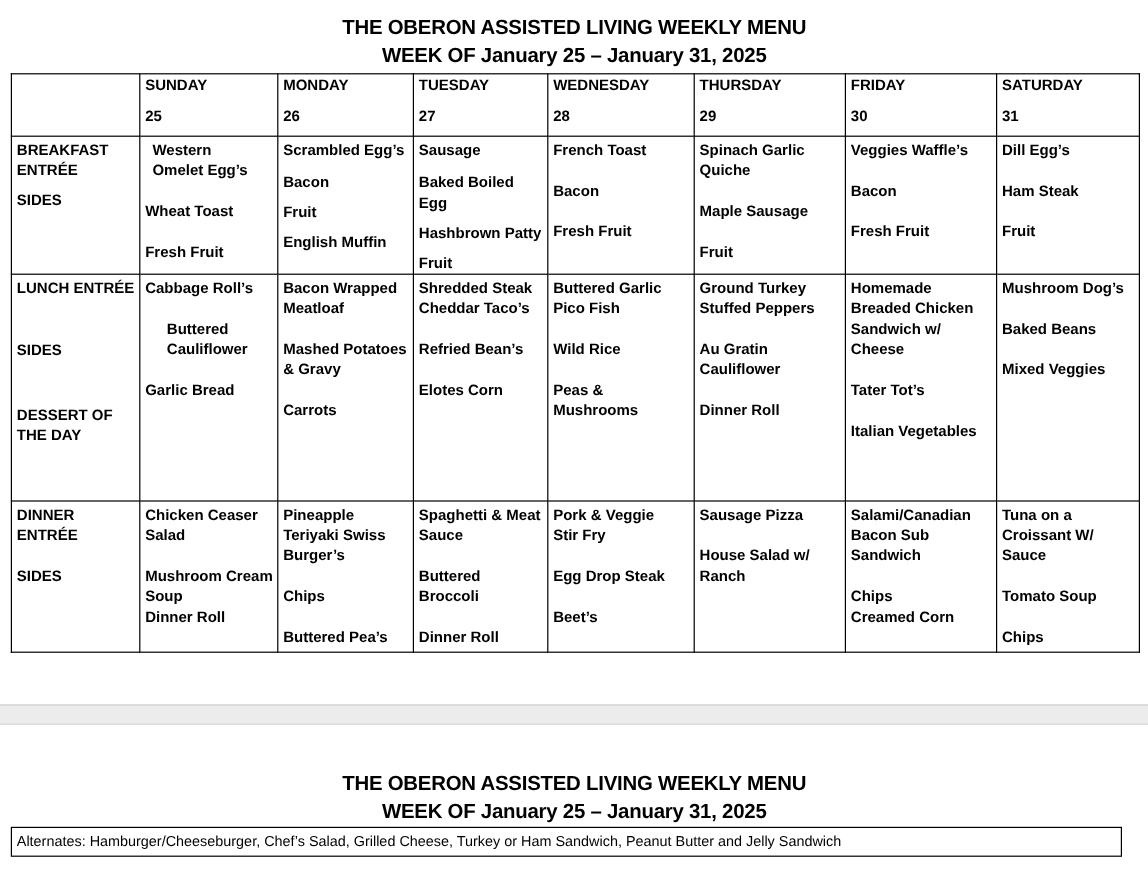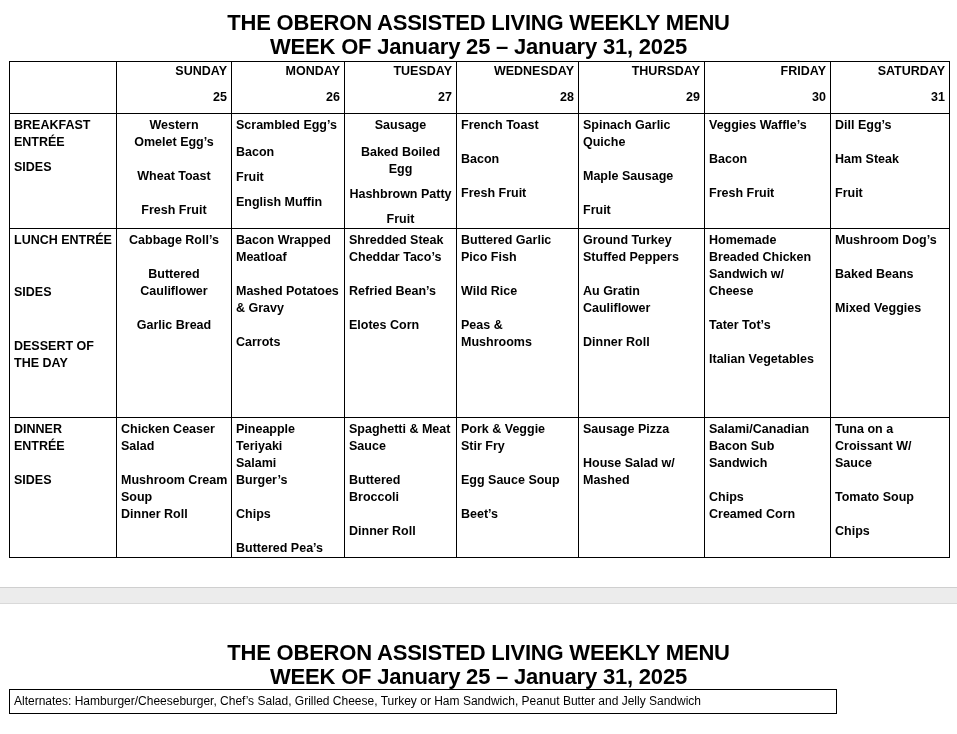--- a/index.html
+++ b/index.html
@@ -1,63 +1,63 @@
 <!DOCTYPE html>
 <html><head>
 <meta charset="utf-8">
 <style>
   * { box-sizing: border-box; margin: 0; padding: 0; }
   html, body { width: 957px; height: 734px; background: #ffffff; overflow: hidden; }
   body { position: relative; font-family: "Liberation Sans", sans-serif; color: #000; }
 
   .page-title {
     position: absolute; left: 0; width: 957px; text-align: center;
-    font-weight: bold; font-size: 22px; line-height: 20px; letter-spacing: -0.2px;
+    font-weight: bold; font-size: 17px; line-height: 20px; letter-spacing: -0.2px;
   }
   #t1 { top: 13px; }
   #t2 { top: 37px; }
   #t3 { top: 643px; }
   #t4 { top: 667px; }
 
   table.menu {
     position: absolute; left: 9px; top: 61px;
     border-collapse: collapse; table-layout: fixed;
     width: 940px;
   }
   table.menu td, table.menu th {
     border: 1px solid #000; vertical-align: top;
     font-size: 12.5px; line-height: 17px; font-weight: bold;
     padding: 3px 4px 0 4px; overflow: hidden;
   }
-  table.menu th { font-weight: bold; text-align: right; padding-top: 0; }
+  table.menu th { font-weight: bold; text-align: left; padding-top: 0; }
   tr.hdr { height: 52px; }
   tr.r-breakfast { height: 114px; }
   tr.r-lunch { height: 189px; }
   tr.r-dinner { height: 126px; }
 
   .day-name { display: block; margin-top: 1px; }
   .day-num { display: block; margin-top: 9px; }
 
   .label-cell { font-weight: bold; }
   .lbl { display: block; }
   .item { display: block; }
-  .center { text-align: center; margin-left: 30px; }
+  .center { text-align: left; margin-left: 30px; }
 
   .gap8 { margin-top: 8px; }
   .gap10 { margin-top: 10px; }
   .gap17 { margin-top: 17px; }
   .gap26 { margin-top: 26px; }
 
   .page-sep {
     position: absolute; left: 0; top: 587px; width: 957px; height: 17px;
     background: #ececec; border-top: 1px solid #cfcfcf; border-bottom: 1px solid #d9d9d9;
   }
 
   .alt-box {
-    position: absolute; left: 9px; top: 689px; width: 828px; height: 25px;
+    position: absolute; left: 9px; top: 689px; width: 926px; height: 25px;
     border: 1px solid #000; padding: 3px 4px; font-size: 12px; line-height: 17px;
     white-space: nowrap; overflow: hidden;
   }
 </style>
 </head>
 <body>
 
 <div id="t1" class="page-title">THE OBERON ASSISTED LIVING WEEKLY MENU</div>
 <div id="t2" class="page-title">WEEK OF January 25 – January 31, 2025</div>
 
@@ -196,37 +196,37 @@
     <td class="label-cell">
       <span class="lbl">DINNER ENTRÉE</span>
       <span class="lbl gap17">SIDES</span>
     </td>
     <td>
       <span class="item" style="width:95px">Chicken Ceaser Salad</span>
       <span class="item gap17" style="width:108px">Mushroom Cream Soup</span>
       <span class="item">Dinner Roll</span>
     </td>
     <td>
-      <span class="item" style="width:88px">Pineapple Teriyaki Salami Burger’s</span>
+      <span class="item" style="width:88px">Pineapple Teriyaki Swiss Burger’s</span>
       <span class="item gap17">Chips</span>
       <span class="item gap17">Buttered Pea’s</span>
     </td>
     <td>
       <span class="item" style="width:104px">Spaghetti &amp; Meat Sauce</span>
       <span class="item gap17">Buttered Broccoli</span>
       <span class="item gap17">Dinner Roll</span>
     </td>
     <td>
       <span class="item" style="width:108px">Pork &amp; Veggie Stir Fry</span>
-      <span class="item gap17">Egg Sauce Soup</span>
+      <span class="item gap17">Egg Drop Steak</span>
       <span class="item gap17">Beet’s</span>
     </td>
     <td>
       <span class="item">Sausage Pizza</span>
-      <span class="item gap17" style="width:100px">House Salad w/ Mashed</span>
+      <span class="item gap17" style="width:100px">House Salad w/ Ranch</span>
     </td>
     <td>
       <span class="item" style="width:100px">Salami/Canadian Bacon Sub Sandwich</span>
       <span class="item gap17">Chips</span>
       <span class="item">Creamed Corn</span>
     </td>
     <td>
       <span class="item" style="width:112px">Tuna on a Croissant W/ Sauce</span>
       <span class="item gap17">Tomato Soup</span>
       <span class="item gap17">Chips</span>

